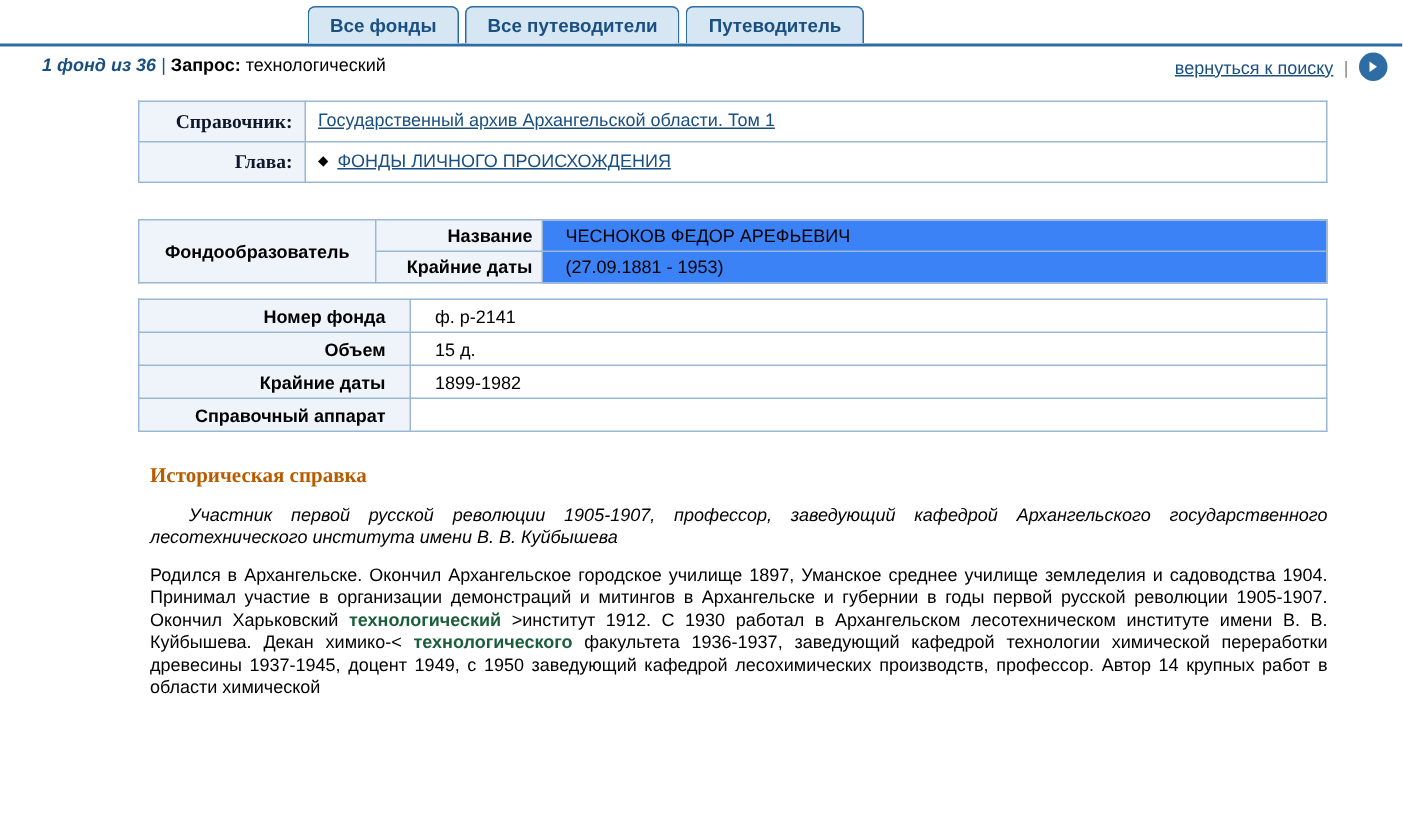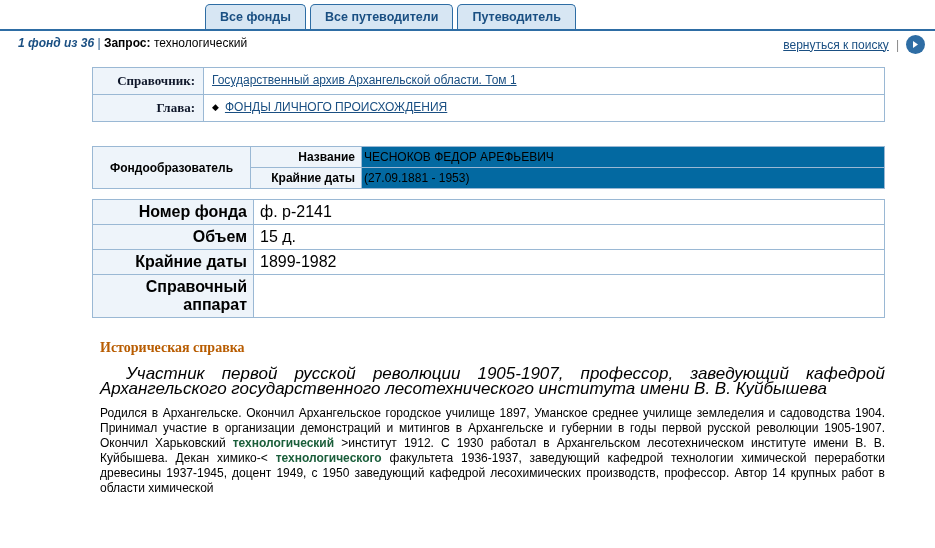--- a/index.html
+++ b/index.html
@@ -50,21 +50,21 @@
     top: 2px;
     height: 27px;
     line-height: 25px;
     border-bottom: 1px solid #ffffff;
   }
 
   
   .querybar {
     position: relative;
     height: 24px;
-    padding: 5px 10px 0 18px;
+    padding: 5px 10px 0 28px;
     box-sizing: border-box;
     font-size: 12px;
   }
   .q-count {
     color: #1a4f82;
     font-style: italic;
     font-weight: bold;
   }
   .q-sep {
     color: #1a4f82;
@@ -167,30 +167,30 @@
     text-align: center;
     font-weight: bold;
   }
   .fondob td.subcol {
     width: 98px;
     background: #eef4fa;
     text-align: right;
     font-weight: bold;
   }
   .fondob td.valcol {
-    background: #0369a1;
-    padding-left: 2px;
+    background: #3b82f6;
+    padding-left: 15px;
     margin-top: 8px;
   }
 
   
   .details td {
     border: 1px solid #9ab8d4;
-    padding: 3px 6px;
-    font-size: 16px;
+    padding: 3px 16px;
+    font-size: 12px;
     height: 15px;
   }
   .details td.lbl {
     width: 148px;
     background: #eef4fa;
     text-align: right;
     font-weight: bold;
   }
   .details td.val {
     background: #ffffff;
@@ -200,21 +200,21 @@
   .hist-title {
     color: #b85c00;
     font-size: 14px;
     font-weight: bold;
     font-family: "Liberation Serif", serif;
     margin: 22px 0 10px 8px;
   }
   .hist-italic {
     font-style: italic;
     text-align: justify;
-    font-size: 17px;
+    font-size: 12px;
     line-height: 15px;
     margin: 8px 0 10px 8px;
     text-indent: 26px;
   }
   .hist-body {
     text-align: justify;
     font-size: 12px;
     line-height: 15px;
     margin: 0 0 0 8px;
   }

